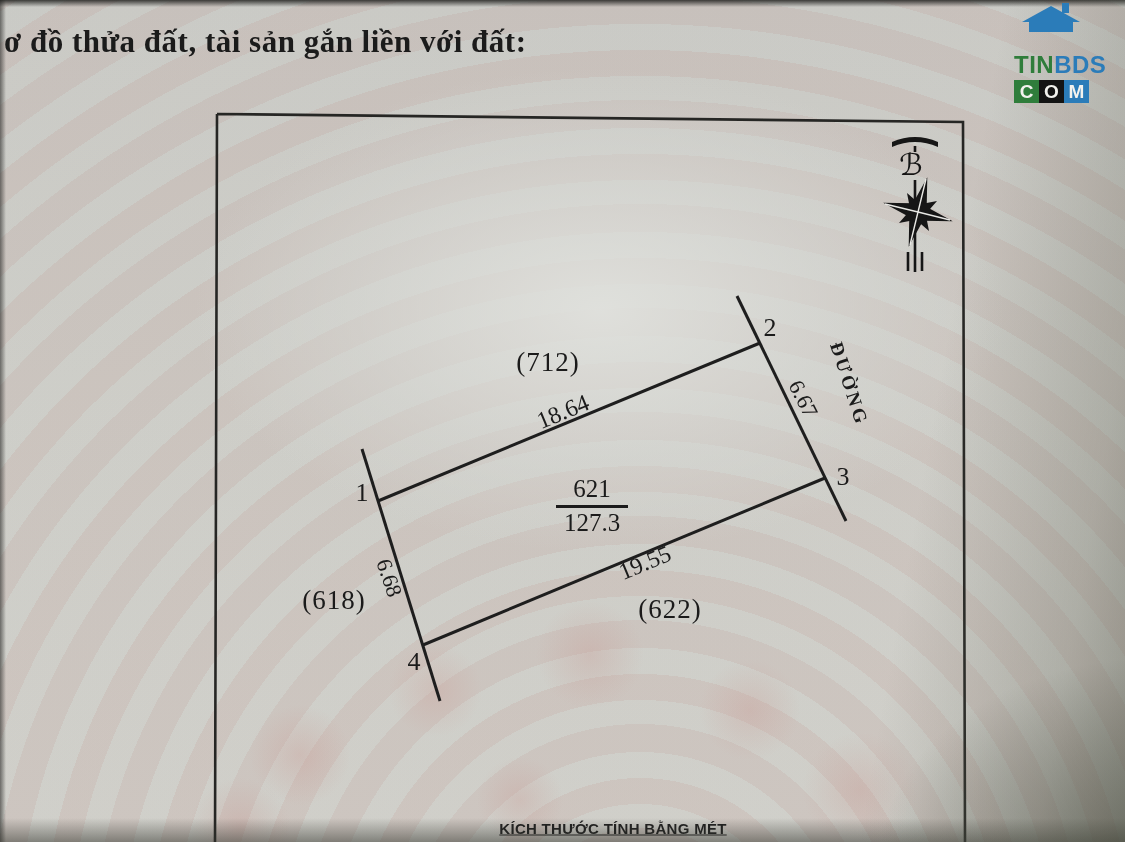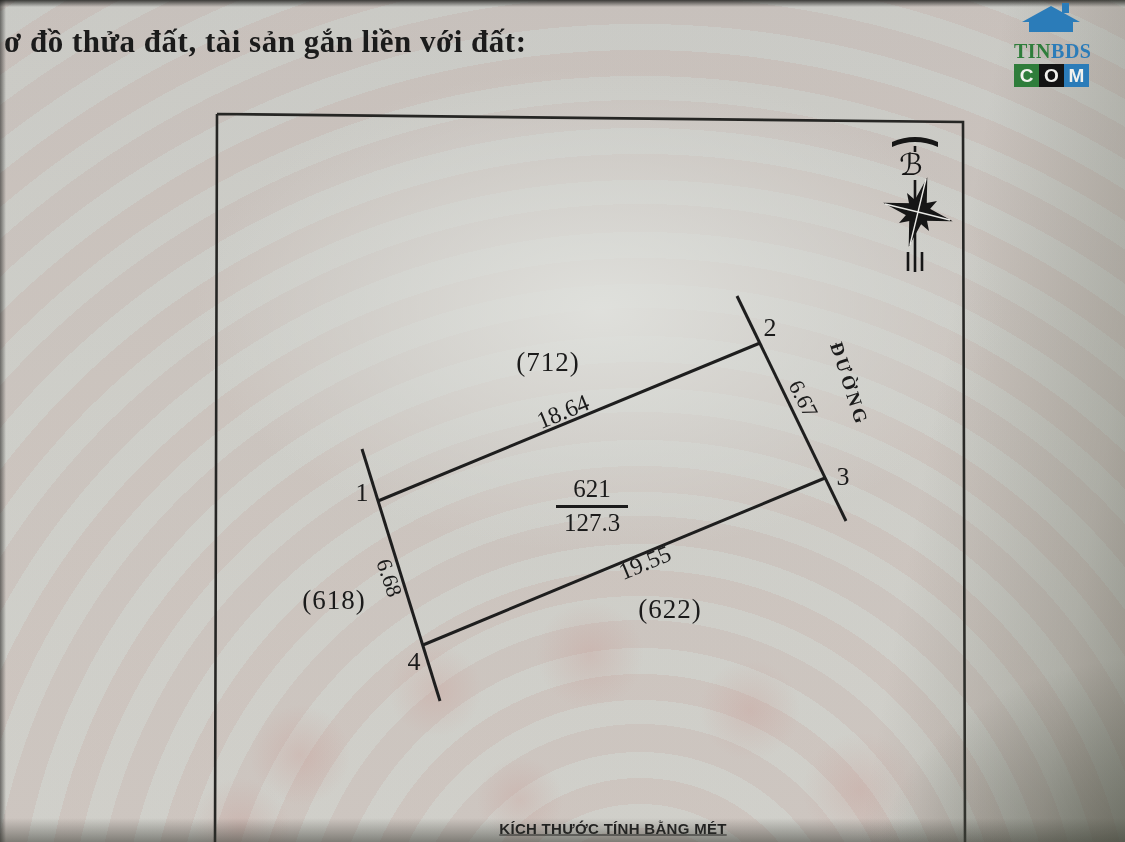--- a/index.html
+++ b/index.html
@@ -41,21 +41,21 @@
   
   #logo { left:1014px; top:6px; width:100px; z-index:60; }
   #logo .house { position:relative; width:58px; height:26px; margin-left:8px; }
   #logo .roof {
     position:absolute; left:0; top:0; width:0; height:0;
     border-left:29px solid transparent; border-right:29px solid transparent;
     border-bottom:16px solid #2b7cb9;
   }
   #logo .chimney { position:absolute; left:40px; top:-3px; width:7px; height:10px; background:#2b7cb9; }
   #logo .base { position:absolute; left:7px; top:16px; width:44px; height:10px; background:#2b7cb9; }
-  #logo .brand-top { font-family:Liberation Serif, serif; font-weight:bold; font-size:20px; letter-spacing:0.5px; margin-top:8px; }
+  #logo .brand-top { font-family:Liberation Sans, sans-serif; font-weight:bold; font-size:24px; letter-spacing:0.5px; margin-top:19px; }
   #logo .brand-top .g { color:#2f7d3b; }
   #logo .brand-top .b { color:#2b7cb9; }
   #logo .com-row { display:flex; margin-top:1px; }
   #logo .com-row span {
     font-family:"Liberation Sans", sans-serif; font-weight:bold; font-size:19px; color:#f2f2ee;
     width:25px; height:23px; display:flex; align-items:center; justify-content:center;
   }
   #logo .com-row .c { background:#2f7d3b; }
   #logo .com-row .o { background:#141414; }
   #logo .com-row .m { background:#2b7cb9; }

